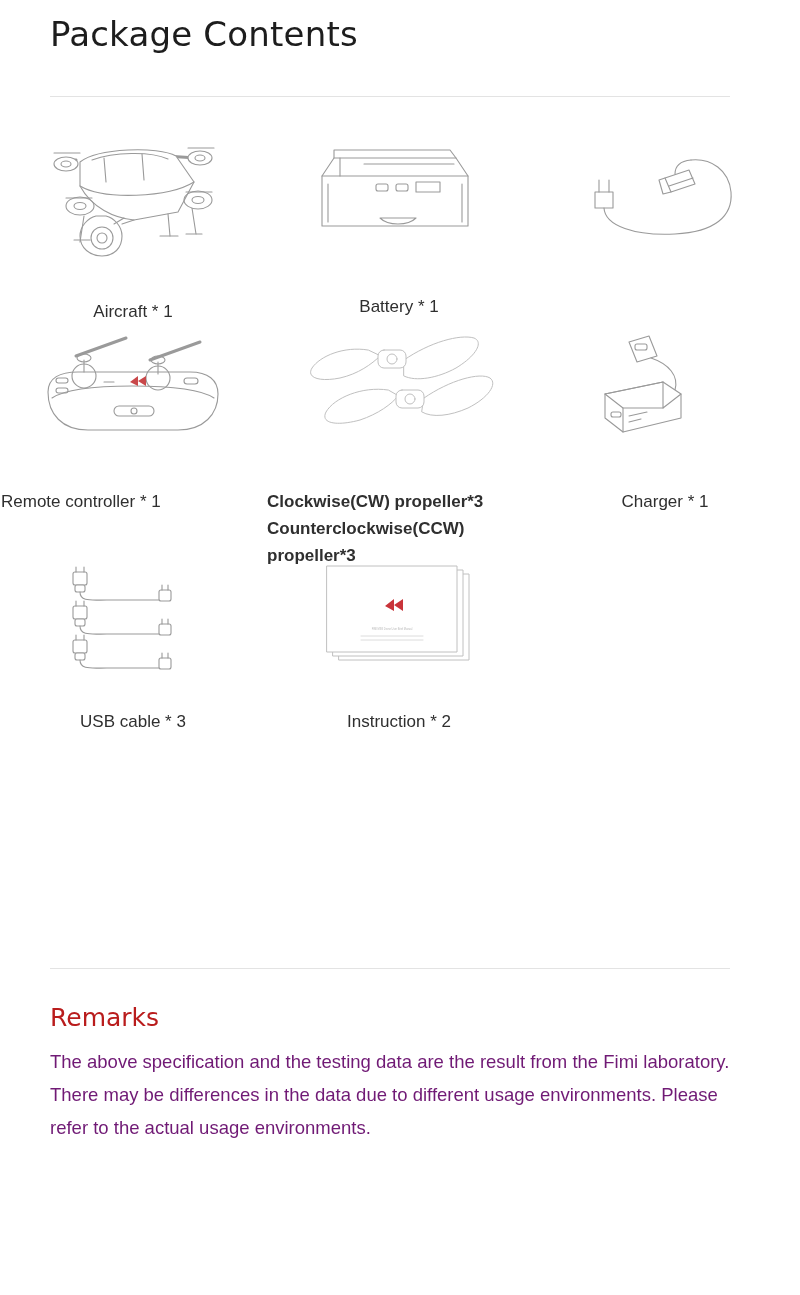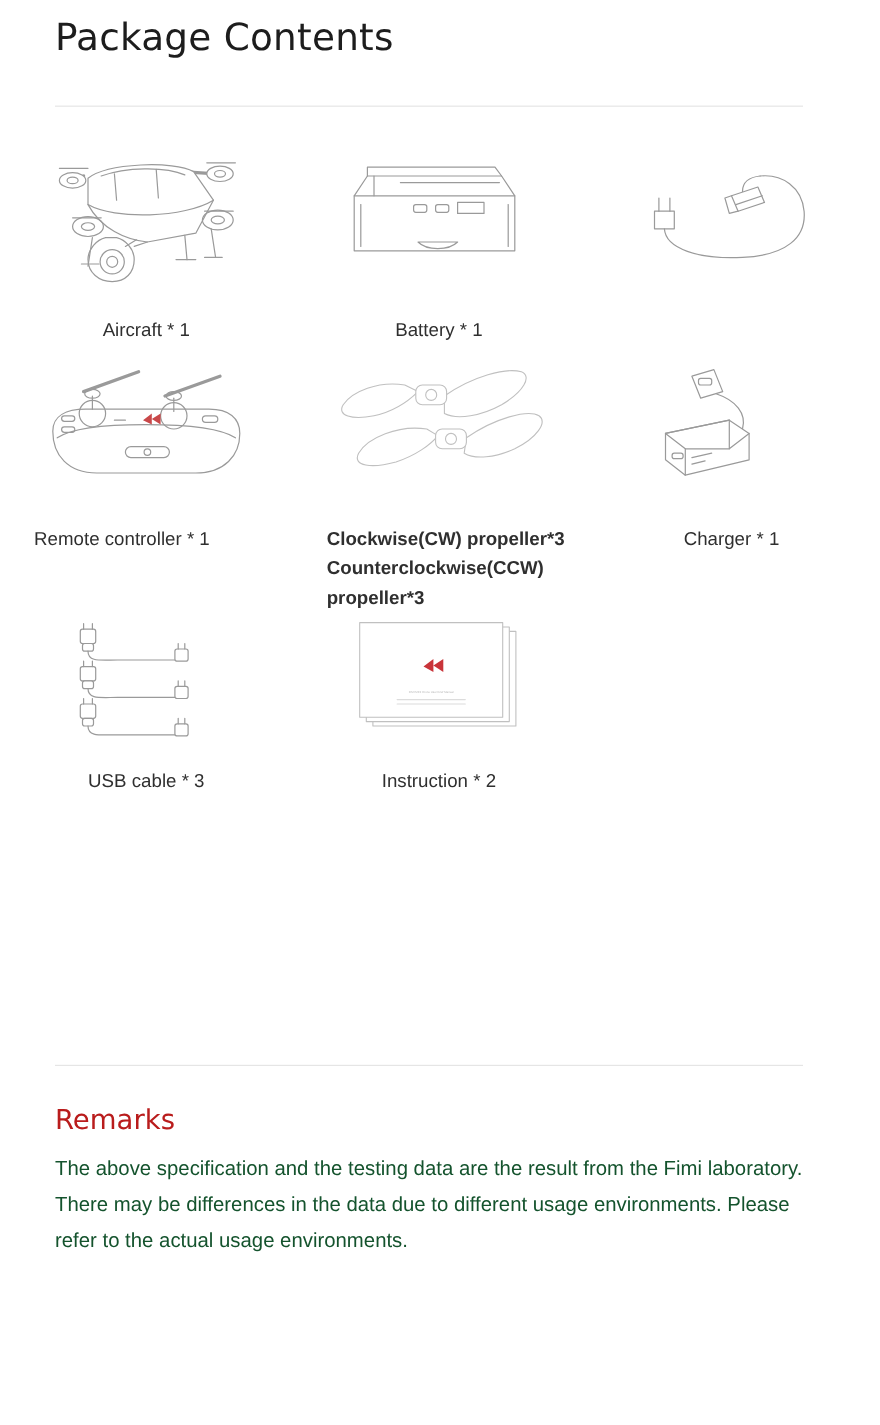--- a/index.html
+++ b/index.html
@@ -50,40 +50,41 @@
   .row {
     display: flex;
     width: 800px;
   }
   .cell {
     width: 266px;
     box-sizing: border-box;
     display: flex;
     flex-direction: column;
     align-items: center;
+    gap: 12px;
   }
   .art {
     height: 150px;
     display: flex;
     align-items: center;
     justify-content: center;
     width: 100%;
   }
   .caption {
     font-size: 17px;
     color: #2f2f2f;
     line-height: 27px;
     text-align: center;
     width: 100%;
     margin-top: 16px;
     font-family: "Liberation Sans", sans-serif;
   }
   .caption.left {
     text-align: left;
-    padding-left: 31px;
+    padding-left: 1px;
     box-sizing: border-box;
   }
   .row2 .art { height: 140px; }
   .row3 .art { height: 130px; }
 
   .row1 { height: 200px; }
   .row2 { height: 230px; }
   .row3 { height: 195px; }
 
   .remarks-head {
@@ -94,21 +95,21 @@
     color: #b91c1c;
     font-family: "DejaVu Sans", sans-serif;
   }
   .remarks-body {
     position: absolute;
     left: 50px;
     top: 1045px;
     width: 690px;
     font-size: 18.5px;
     line-height: 33px;
-    color: #14532d;
+    color: #701a75;
     font-family: "Liberation Sans", sans-serif;
   }
   svg { display: block; }
   .st {
     fill: none;
     stroke: #9a9a9a;
     stroke-width: 1.1;
     stroke-linejoin: round;
     stroke-linecap: round;
   }

